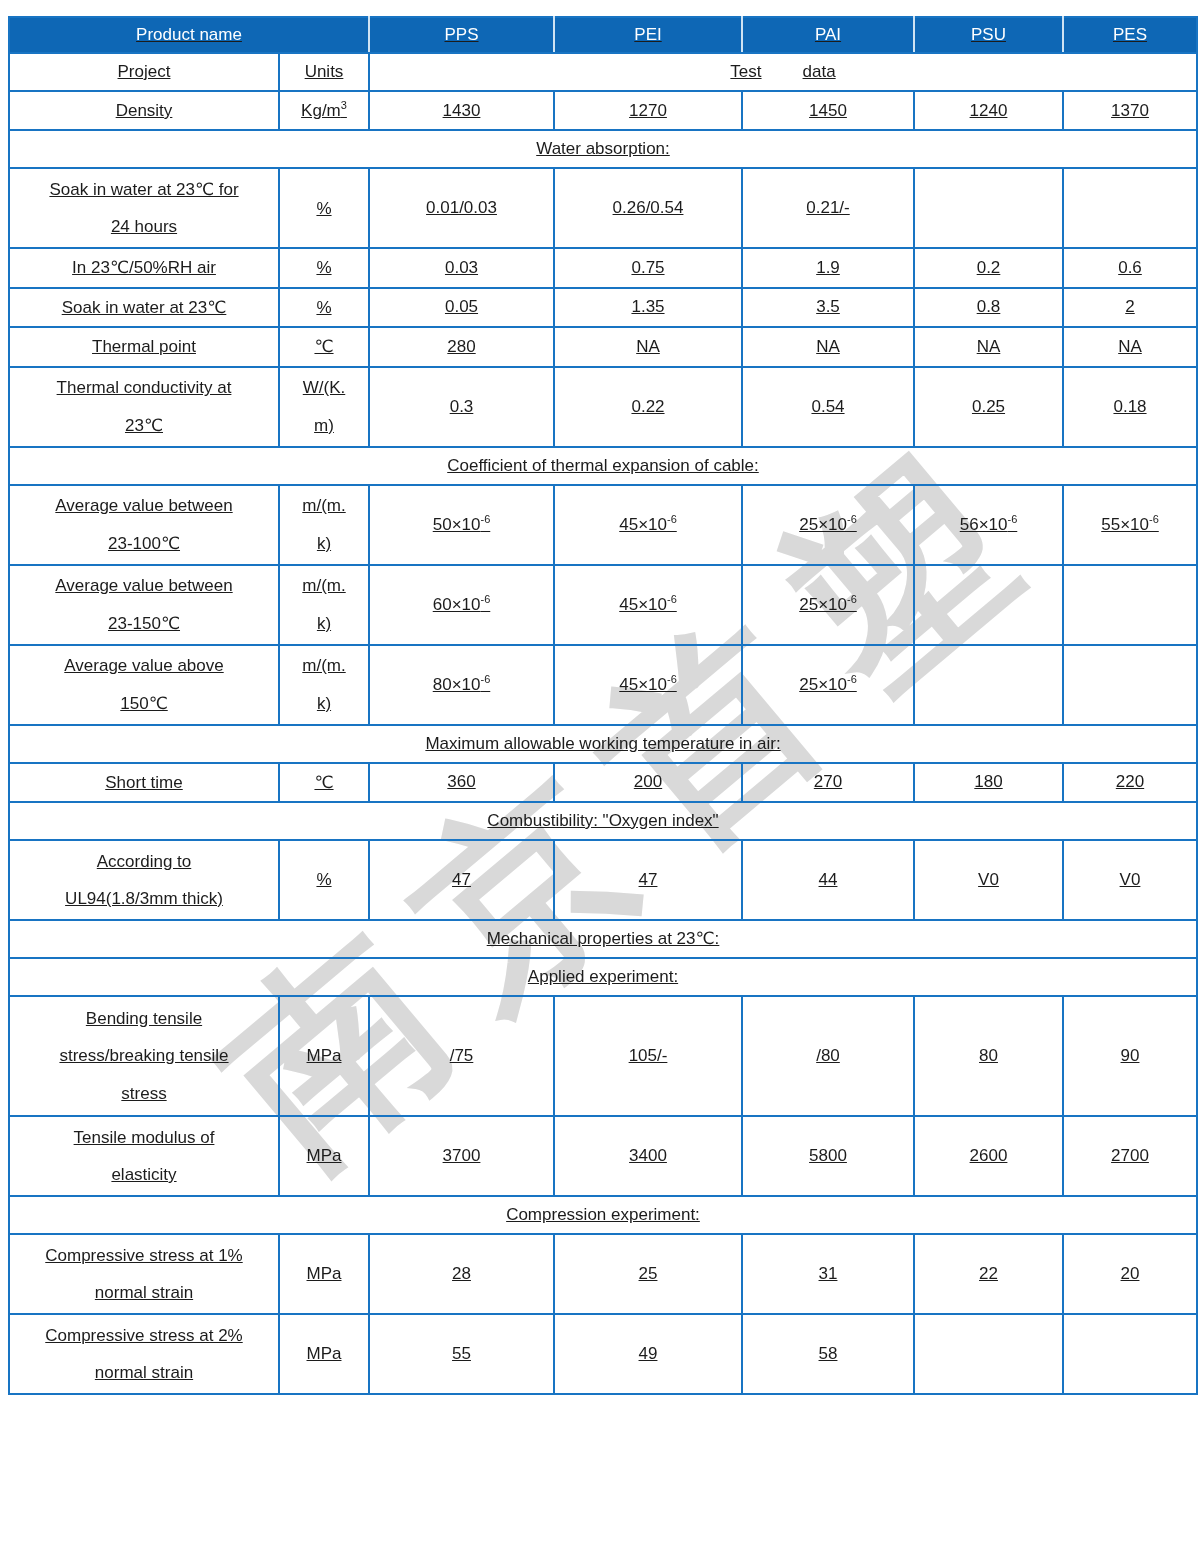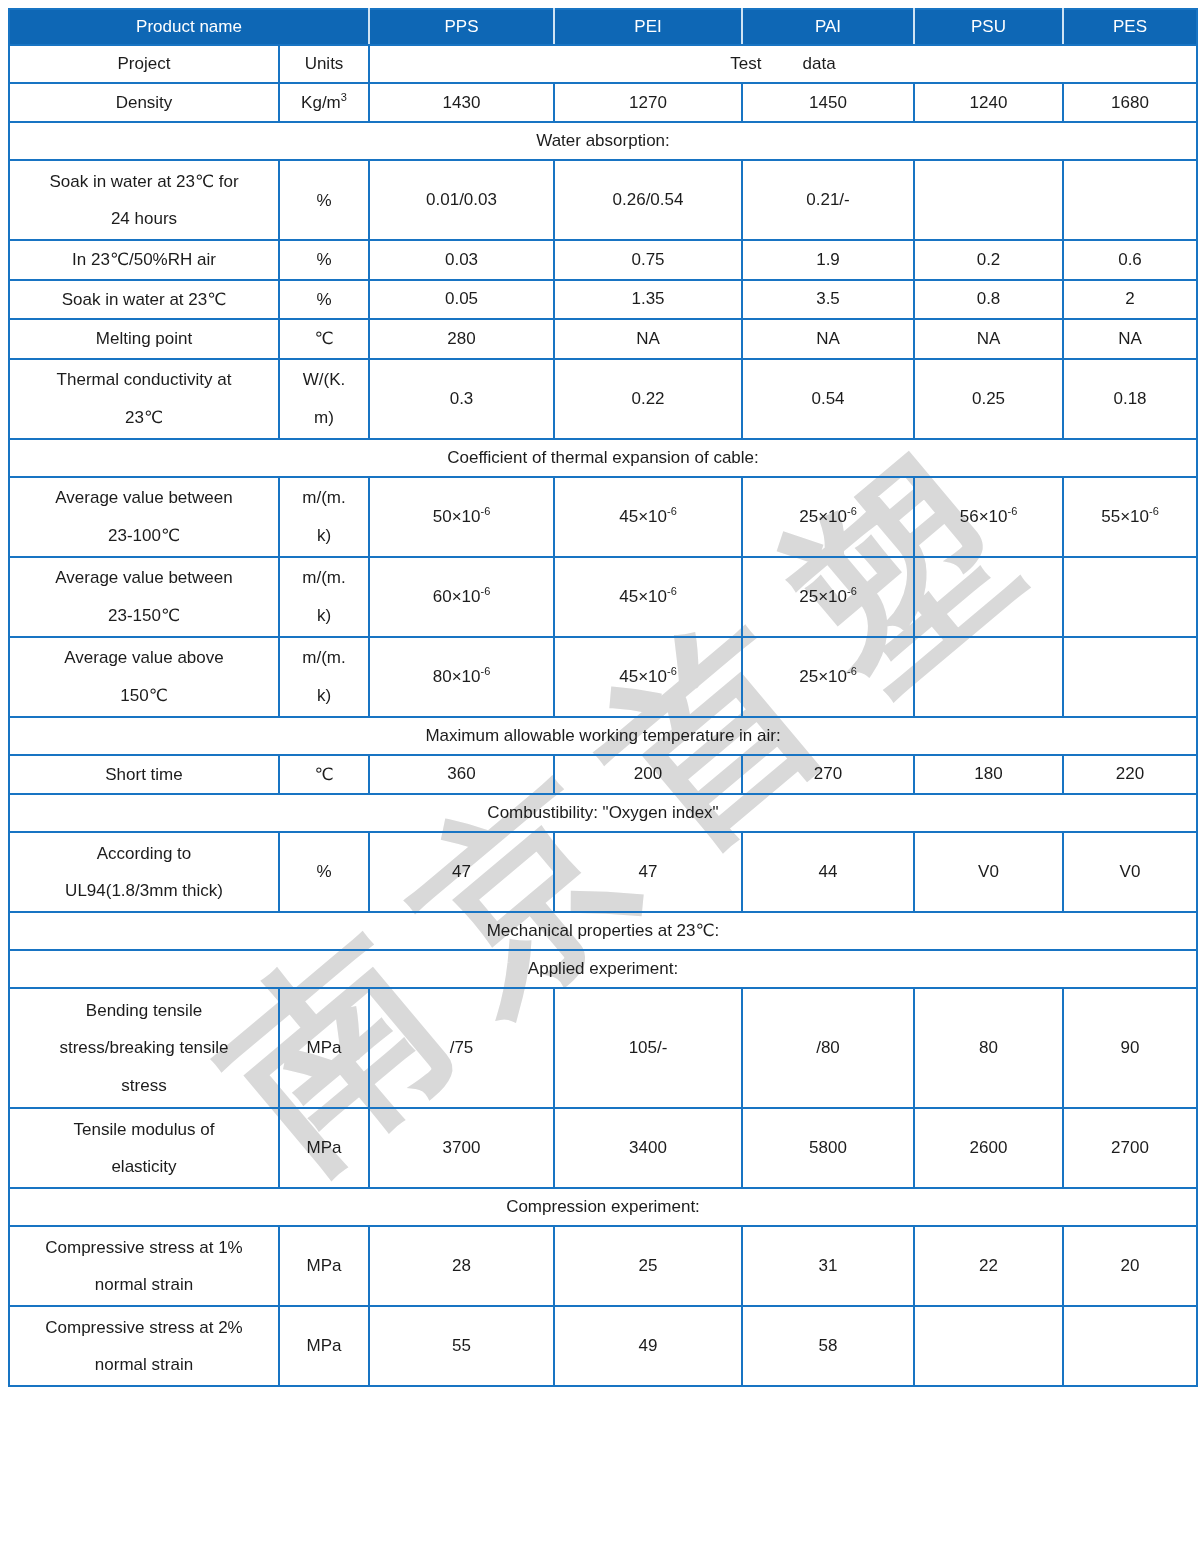--- a/index.html
+++ b/index.html
@@ -8,22 +8,22 @@
 
   .watermark{
     position:absolute;left:632px;top:800px;
     transform:translate(-50%,-50%) rotate(-40deg);
     font-size:205px;font-weight:bold;letter-spacing:40px;
     color:#d9d9d9;white-space:nowrap;z-index:0;line-height:1;
     user-select:none;
   }
 
   table.props{
-    position:absolute;left:8px;top:8px;width:1188px;z-index:1;
-    border-collapse:collapse;table-layout:fixed;font-size:17px;
+    position:absolute;left:8px;top:16px;width:1188px;z-index:1;
+    border-collapse:collapse;table-layout:fixed;font-size:17px;text-decoration:underline;
   }
   table.props td,table.props th{
     border:2px solid #1874c3;
     padding:0 4px;text-align:center;vertical-align:middle;
     background:transparent;font-weight:normal;overflow:hidden;
   }
   tr.head-row th{
     background:#0e67b5;color:#ffffff;height:34px;
   }
   tr.head-row th:not(:last-child){border-right-color:#cfe3f3;}
@@ -70,21 +70,21 @@
       </tr>
     </thead>
     <tbody>
         <tr class="h-normal">
           <td class="label">Density</td>
           <td class="unit">Kg/m<sup>3</sup></td>
           <td class="value">1430</td>
           <td class="value">1270</td>
           <td class="value">1450</td>
           <td class="value">1240</td>
-          <td class="value">1680</td>
+          <td class="value">1370</td>
         </tr>
         <tr class="h-normal">
           <td colspan="7" class="section">Water absorption:</td>
         </tr>
         <tr class="h-tall">
           <td class="label">Soak in water at 23℃ for
 24 hours</td>
           <td class="unit">%</td>
           <td class="value">0.01/0.03</td>
           <td class="value">0.26/0.54</td>
@@ -104,21 +104,21 @@
         <tr class="h-normal">
           <td class="label">Soak in water at 23℃</td>
           <td class="unit">%</td>
           <td class="value">0.05</td>
           <td class="value">1.35</td>
           <td class="value">3.5</td>
           <td class="value">0.8</td>
           <td class="value">2</td>
         </tr>
         <tr class="h-normal">
-          <td class="label">Melting point</td>
+          <td class="label">Thermal point</td>
           <td class="unit">℃</td>
           <td class="value">280</td>
           <td class="value">NA</td>
           <td class="value">NA</td>
           <td class="value">NA</td>
           <td class="value">NA</td>
         </tr>
         <tr class="h-tall">
           <td class="label">Thermal conductivity at
 23℃</td>

